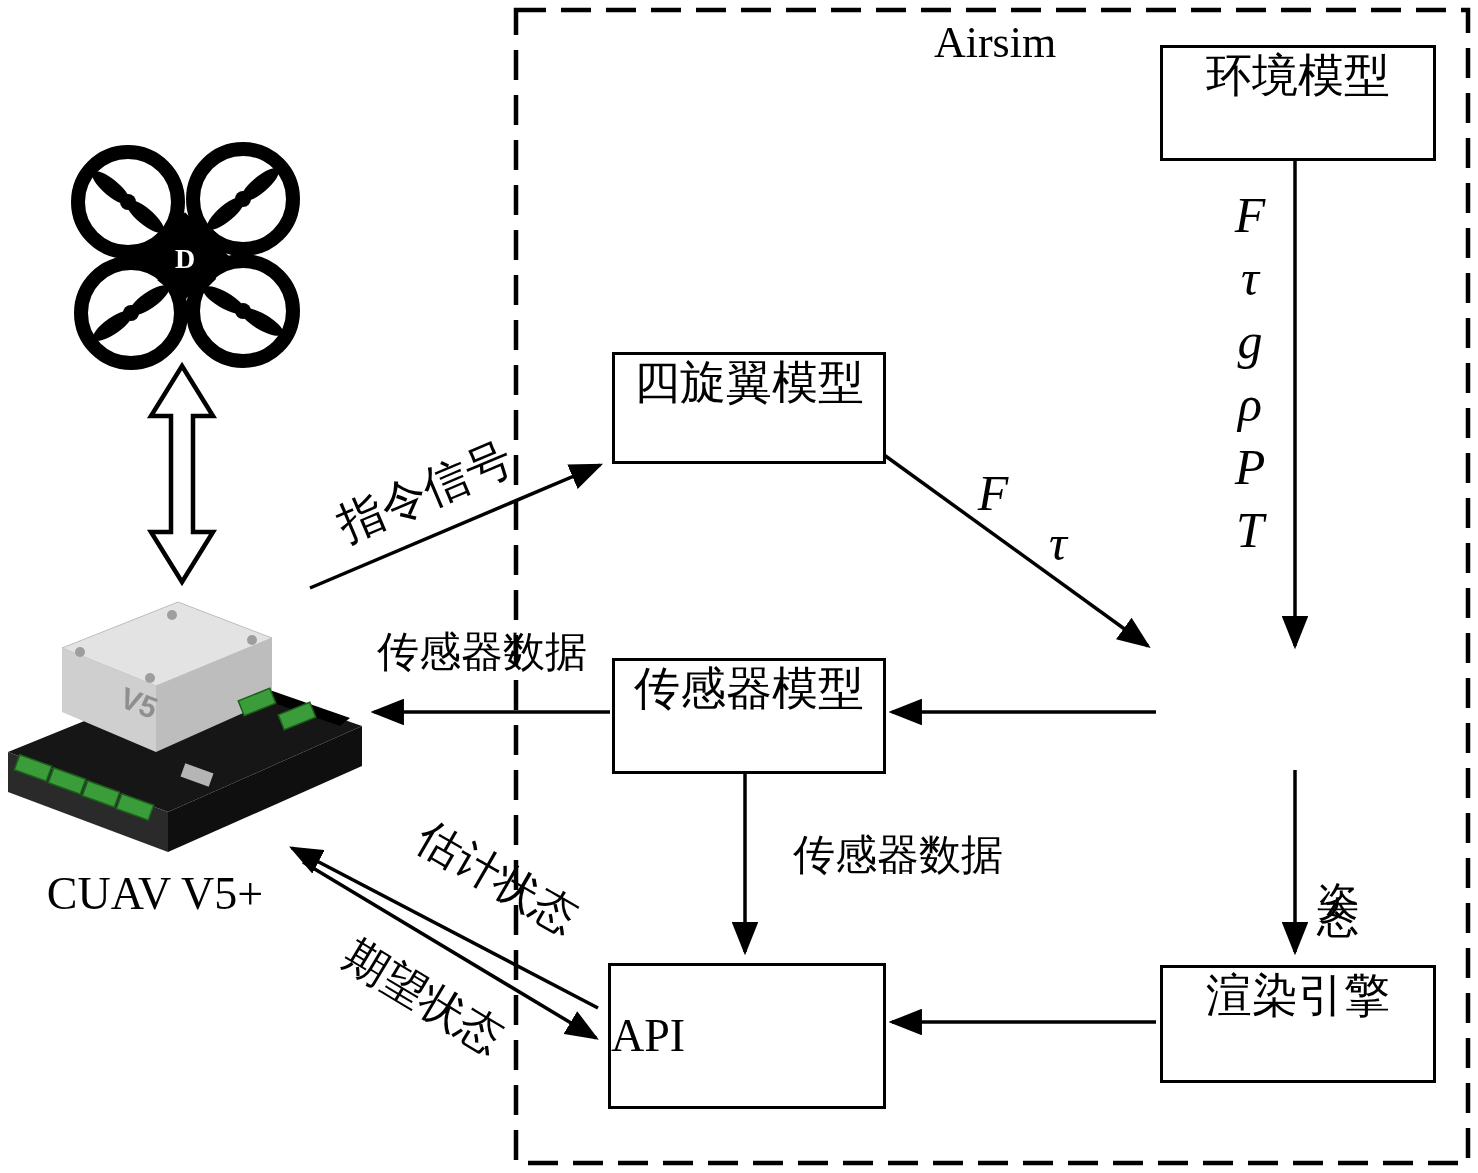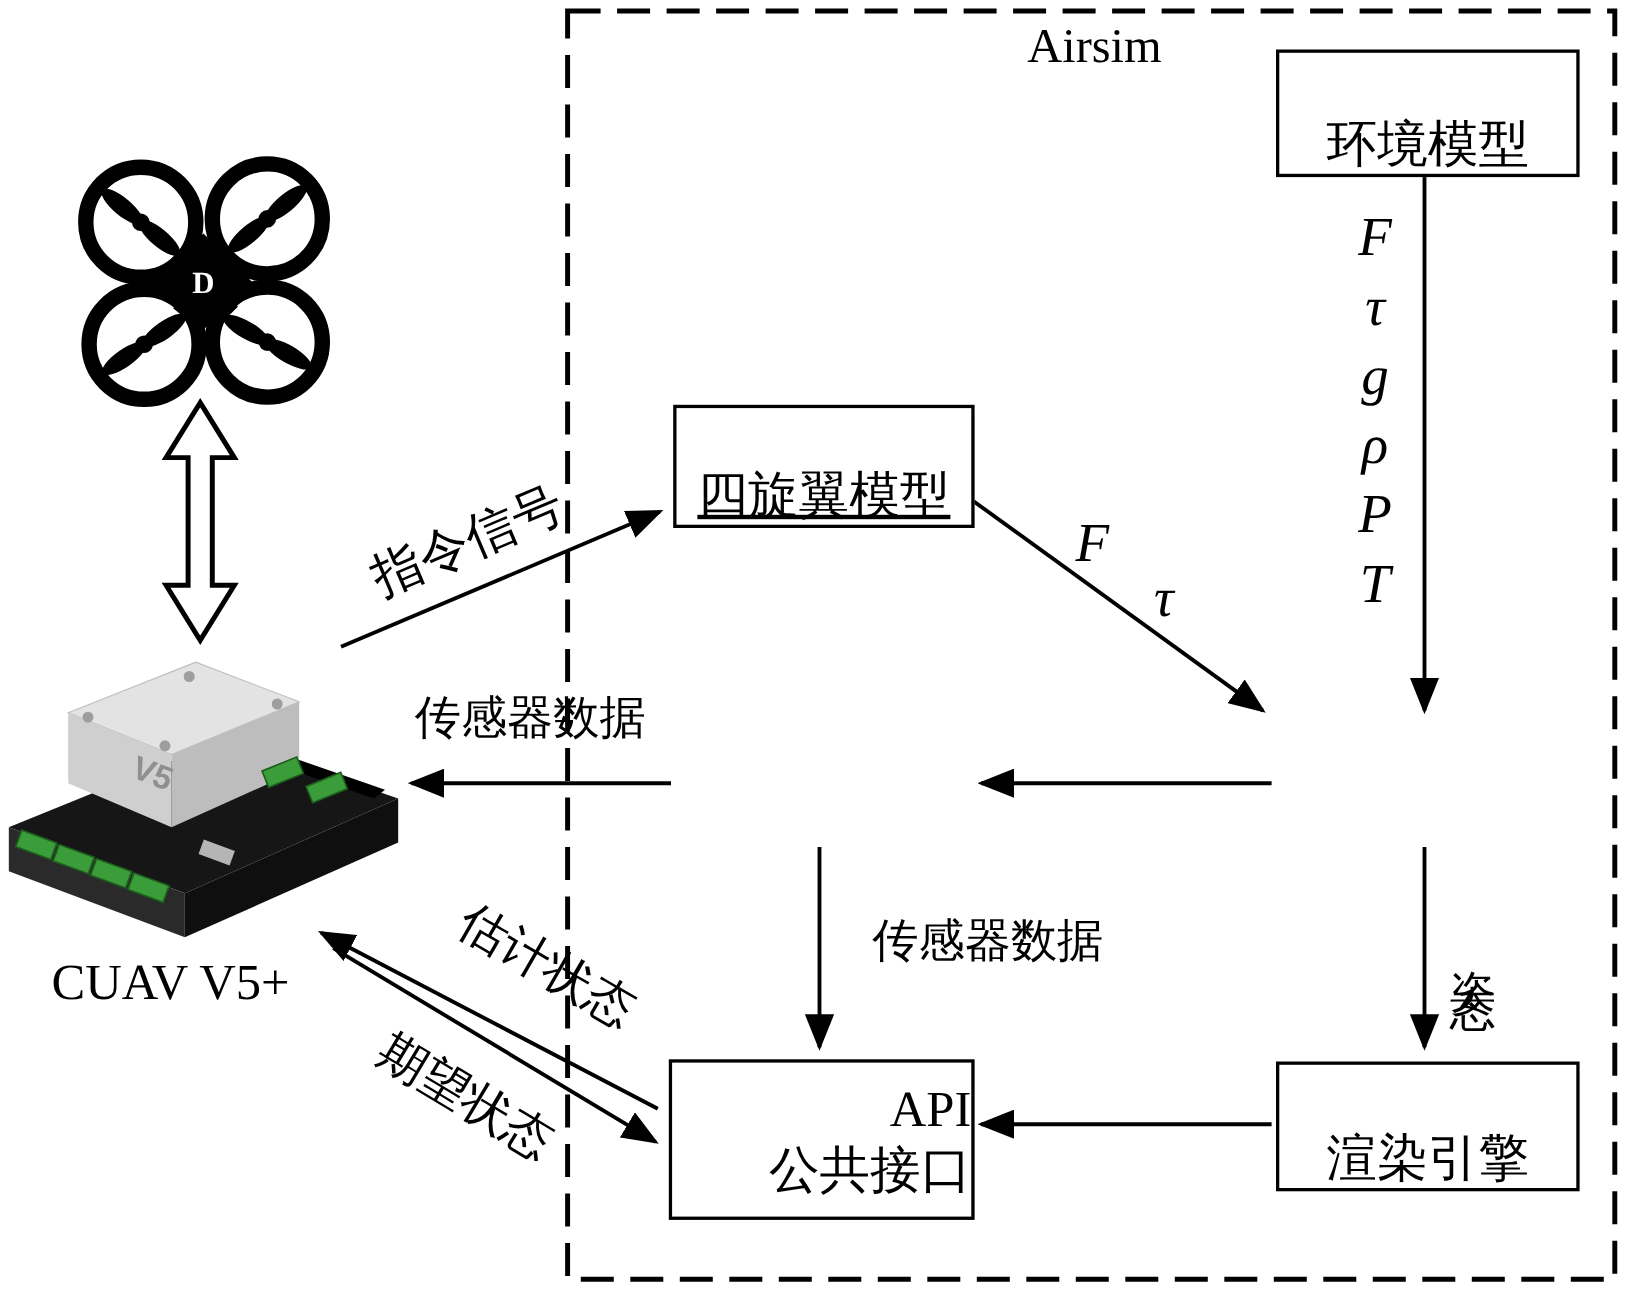--- a/index.html
+++ b/index.html
@@ -3,21 +3,21 @@
 <meta charset="utf-8">
 <style>
   html,body{margin:0;padding:0;background:#ffffff;}
   .stage{
     position:relative;width:1478px;height:1173px;background:#ffffff;
     font-family:"Liberation Serif","DejaVu Serif",serif;color:#000;overflow:hidden;
   }
   .layer{position:absolute;left:0;top:0;width:1478px;height:1173px;}
   .node{
     position:absolute;border:3.5px solid #000;background:#fff;
-    display:flex;align-items:flex-end;justify-content:center;
+    display:flex;align-items:flex-start;justify-content:center;
     font-size:46px;text-align:center;line-height:1.2;z-index:3;
   }
   .node.api-box{flex-direction:column;}
   .lbl{
     position:absolute;transform:translate(-50%,-50%);
     white-space:nowrap;font-size:42px;z-index:4;
   }
   .math{font-style:italic;font-size:50px;font-family:"Liberation Serif","DejaVu Serif",serif;}
   .lbl-cmd{transform:translate(-50%,-50%) rotate(-23deg);font-size:46px;}
   .lbl-est{transform:translate(-50%,-50%) rotate(30deg);font-size:44px;}
@@ -117,33 +117,35 @@
       </g>
 
       <rect x="182" y="768" width="30" height="14" transform="rotate(20 197 775)" fill="#b5b5b5"></rect>
     </g>
   </svg>
 
   <div class="node" style="left:1160px;top:45px;width:270px;height:110px;">
     <span>环境模型</span>
   </div>
 
-  <div class="node" style="left:612px;top:368px;width:268px;height:106px;text-decoration:underline;">
+  <div class="node" style="left:612px;top:352px;width:268px;height:106px;">
     <span>四旋翼模型</span>
   </div>
 
 
+  <div class="node" style="left:612px;top:658px;width:268px;height:110px;">
+    <span>传感器模型</span>
+  </div>
 
   <div class="node" style="left:1160px;top:965px;width:270px;height:112px;">
     <span>渲染引擎</span>
   </div>
 
   <div class="node api-box" style="left:608px;top:963px;width:272px;height:140px;">
     <span>API</span>
-    <span>公共接口</span>
   </div>
 
   <div class="lbl airsim" style="left:995px;top:42px;text-align:right;">Airsim</div>
 
   <div class="lbl math" style="left:1250px;top:215px;">F</div>
   <div class="lbl math" style="left:1250px;top:278px;">τ</div>
   <div class="lbl math" style="left:1250px;top:341px;">g</div>
   <div class="lbl math" style="left:1250px;top:404px;">ρ</div>
   <div class="lbl math" style="left:1250px;top:467px;">P</div>
   <div class="lbl math" style="left:1250px;top:530px;">T</div>

